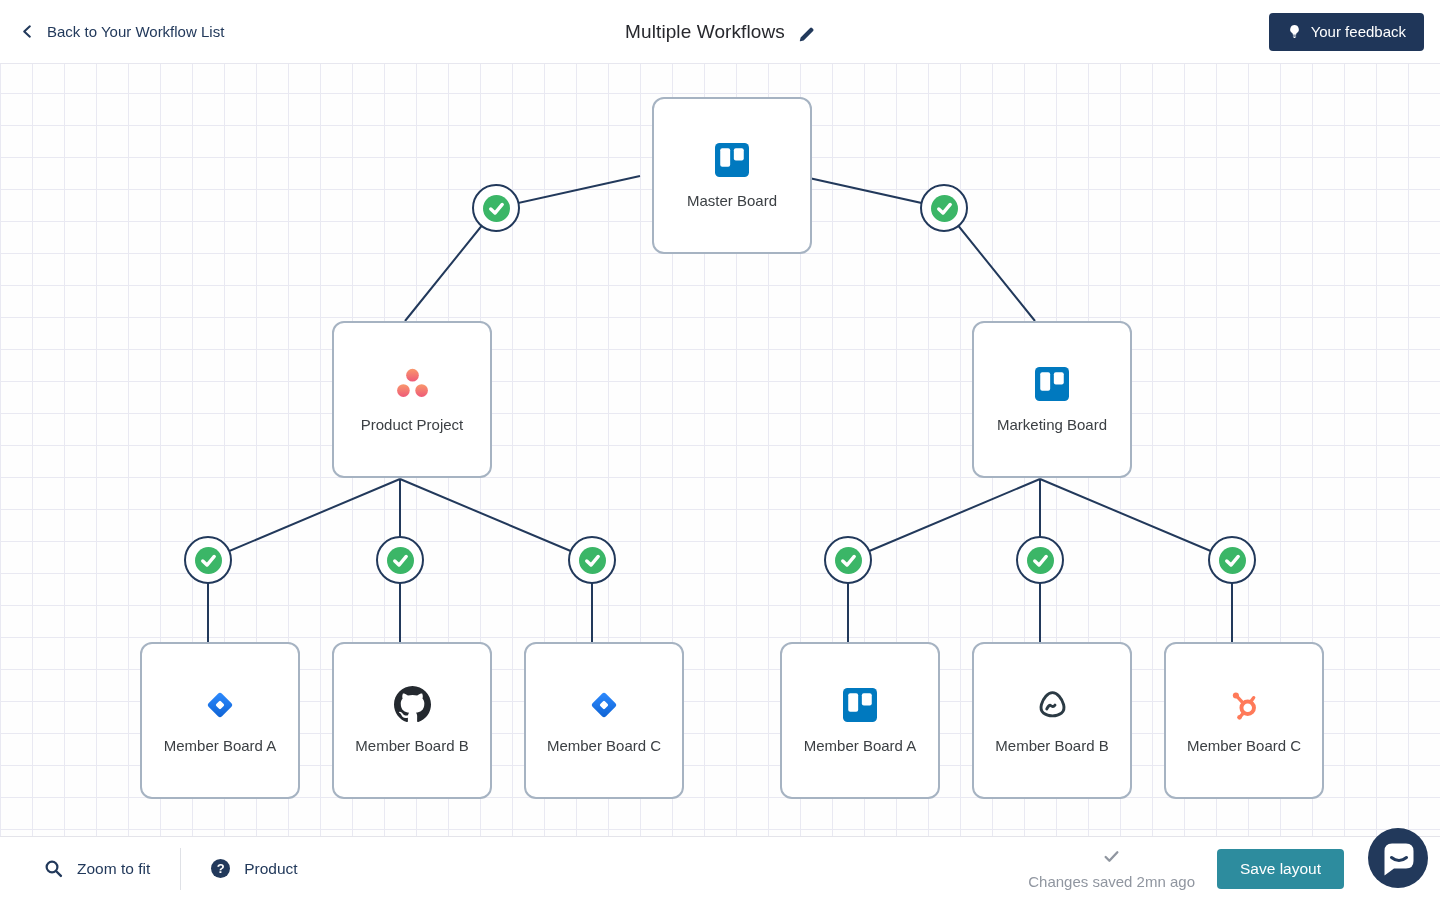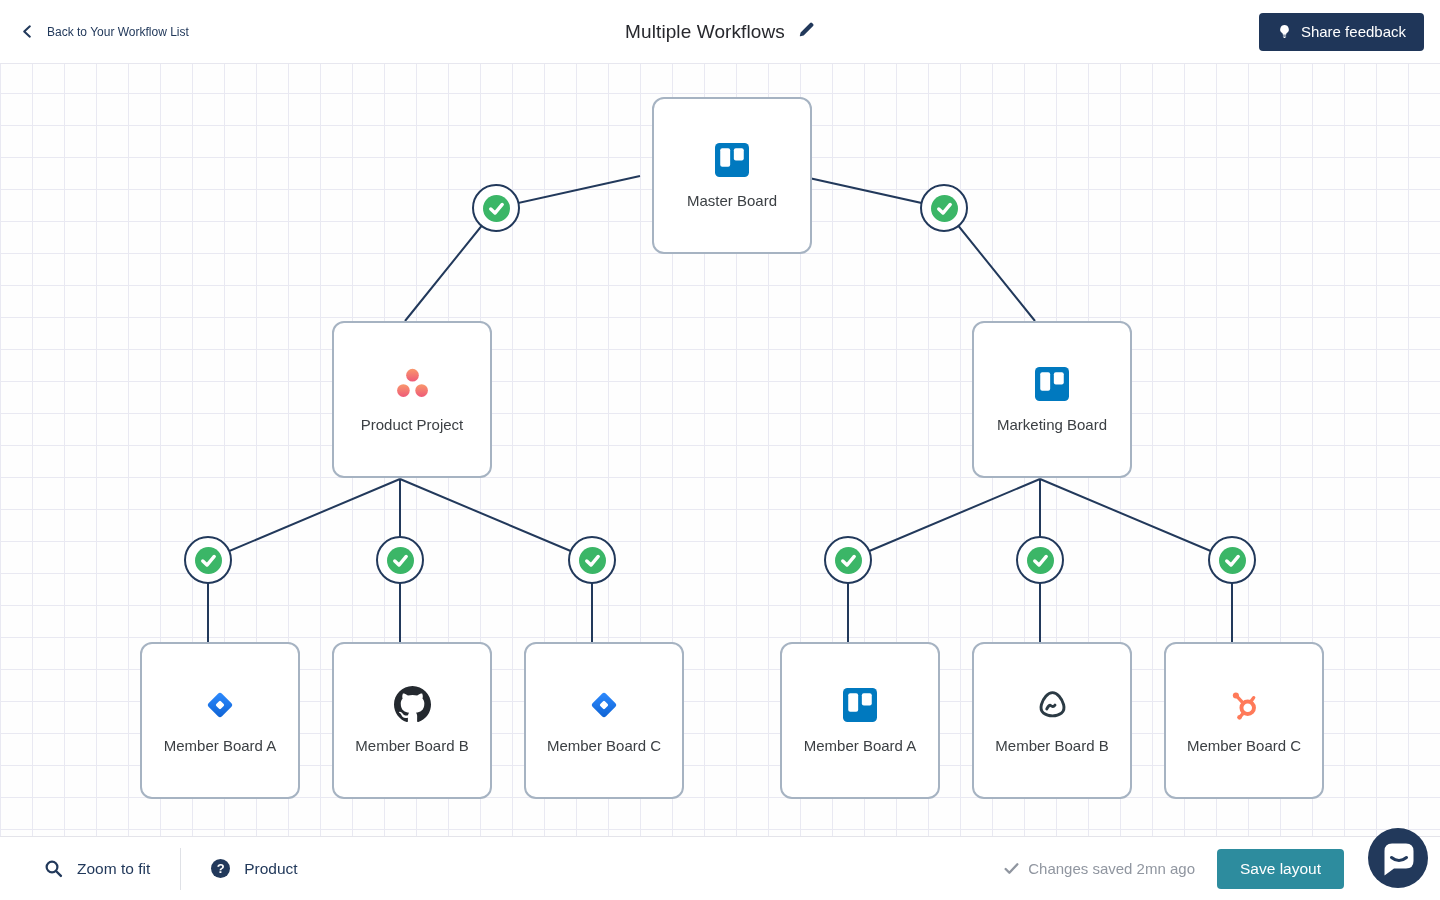--- a/index.html
+++ b/index.html
@@ -12,24 +12,24 @@
   }
 
   
   .header {
     position: absolute; top: 0; left: 0; width: 1440px; height: 64px;
     background: #fff; border-bottom: 1px solid #e7e7ef;
     display: flex; align-items: center; justify-content: space-between;
     padding: 0 16px 0 20px; z-index: 30;
   }
   .back-link { display: flex; align-items: center; gap: 12px; cursor: pointer; }
-  .back-link span { font-size: 12px; font-weight: 500; color: var(--navy); }
+  .back-link span { font-size: 15px; font-weight: 500; color: var(--navy); }
   .title-wrap {
     position: absolute; left: 50%; top: 50%; transform: translate(-50%, -50%);
-    display: flex; align-items: flex-start; gap: 13px;
+    display: flex; align-items: flex-end; gap: 13px;
   }
   .page-title { font-size: 19px; font-weight: 500; color: #27282d; letter-spacing: .1px; }
   .edit-btn { background: none; border: none; cursor: pointer; display: flex; align-items: center; }
   .share-btn {
     display: flex; align-items: center; gap: 9px;
     background: var(--header-button-bg); color: #fff; border: none; border-radius: 4px;
     height: 38px; padding: 0 18px; font-size: 15px; font-family: inherit; cursor: pointer;
   }
 
   
@@ -67,21 +67,21 @@
     position: absolute; bottom: 0; left: 0; width: 1440px; height: 64px;
     background: #fff; border-top: 1px solid #e4e4ea;
     display: flex; align-items: center; padding: 0 96px 0 44px; z-index: 30;
   }
   .footer-btn { display: flex; align-items: center; gap: 14px; background: none; border: none;
     font-family: inherit; font-size: 15.5px; color: var(--navy); cursor: pointer; }
   .v-divider { width: 1px; height: 42px; background: #dfe1e6; margin: 0 30px; }
   .q-badge { width: 19px; height: 19px; border-radius: 50%; background: var(--navy); color: #fff;
     font-size: 13px; font-weight: bold; display: flex; align-items: center; justify-content: center; }
   .footer-right { margin-left: auto; display: flex; align-items: center; gap: 22px; }
-  .saved-status { display: flex; align-items: center; gap: 8px; font-size: 15px; color: var(--muted); }
+  .saved-status { display: flex; align-items: center; gap: 8px; font-size: 15px; color: var(--muted); flex-direction: column; }
   .save-btn { background: var(--teal); color: #fff; border: none; border-radius: 4px;
     height: 40px; padding: 0 23px; font-size: 15.5px; font-family: inherit; cursor: pointer; }
 
   .intercom { position: fixed; right: 12px; bottom: 12px; width: 60px; height: 60px;
     border-radius: 50%; border: none; background: none; cursor: pointer; z-index: 40; }
 </style>
 </head>
 <body>
 
 <div class="header">
@@ -100,21 +100,21 @@
       </svg>
     </button>
   </div>
 
   <button class="share-btn">
     <svg viewBox="0 0 16 16" width="15" height="15" fill="#fff">
       <path d="M8 1.2a4.6 4.6 0 0 0-2.6 8.4c.45.32.8.86.8 1.4v.4h3.6v-.4c0-.54.35-1.08.8-1.4A4.6 4.6 0 0 0 8 1.2z"></path>
       <rect x="6.2" y="12.2" width="3.6" height="1.1" rx="0.55"></rect>
       <rect x="6.8" y="13.9" width="2.4" height="1" rx="0.5"></rect>
     </svg>
-    <span>Share feedback</span>
+    <span>Your feedback</span>
   </button>
 </div>
 
 <div class="canvas">
   <svg class="edges-layer" width="1440" height="772">
       <path d="M640 112 L496 144 L405 257" class="edge"></path>
       <path d="M800 112 L944 144 L1035 257" class="edge"></path>
       <path d="M400 415 L208 496 L208 578" class="edge"></path>
       <path d="M400 415 L400 496 L400 578" class="edge"></path>
       <path d="M400 415 L592 496 L592 578" class="edge"></path>

